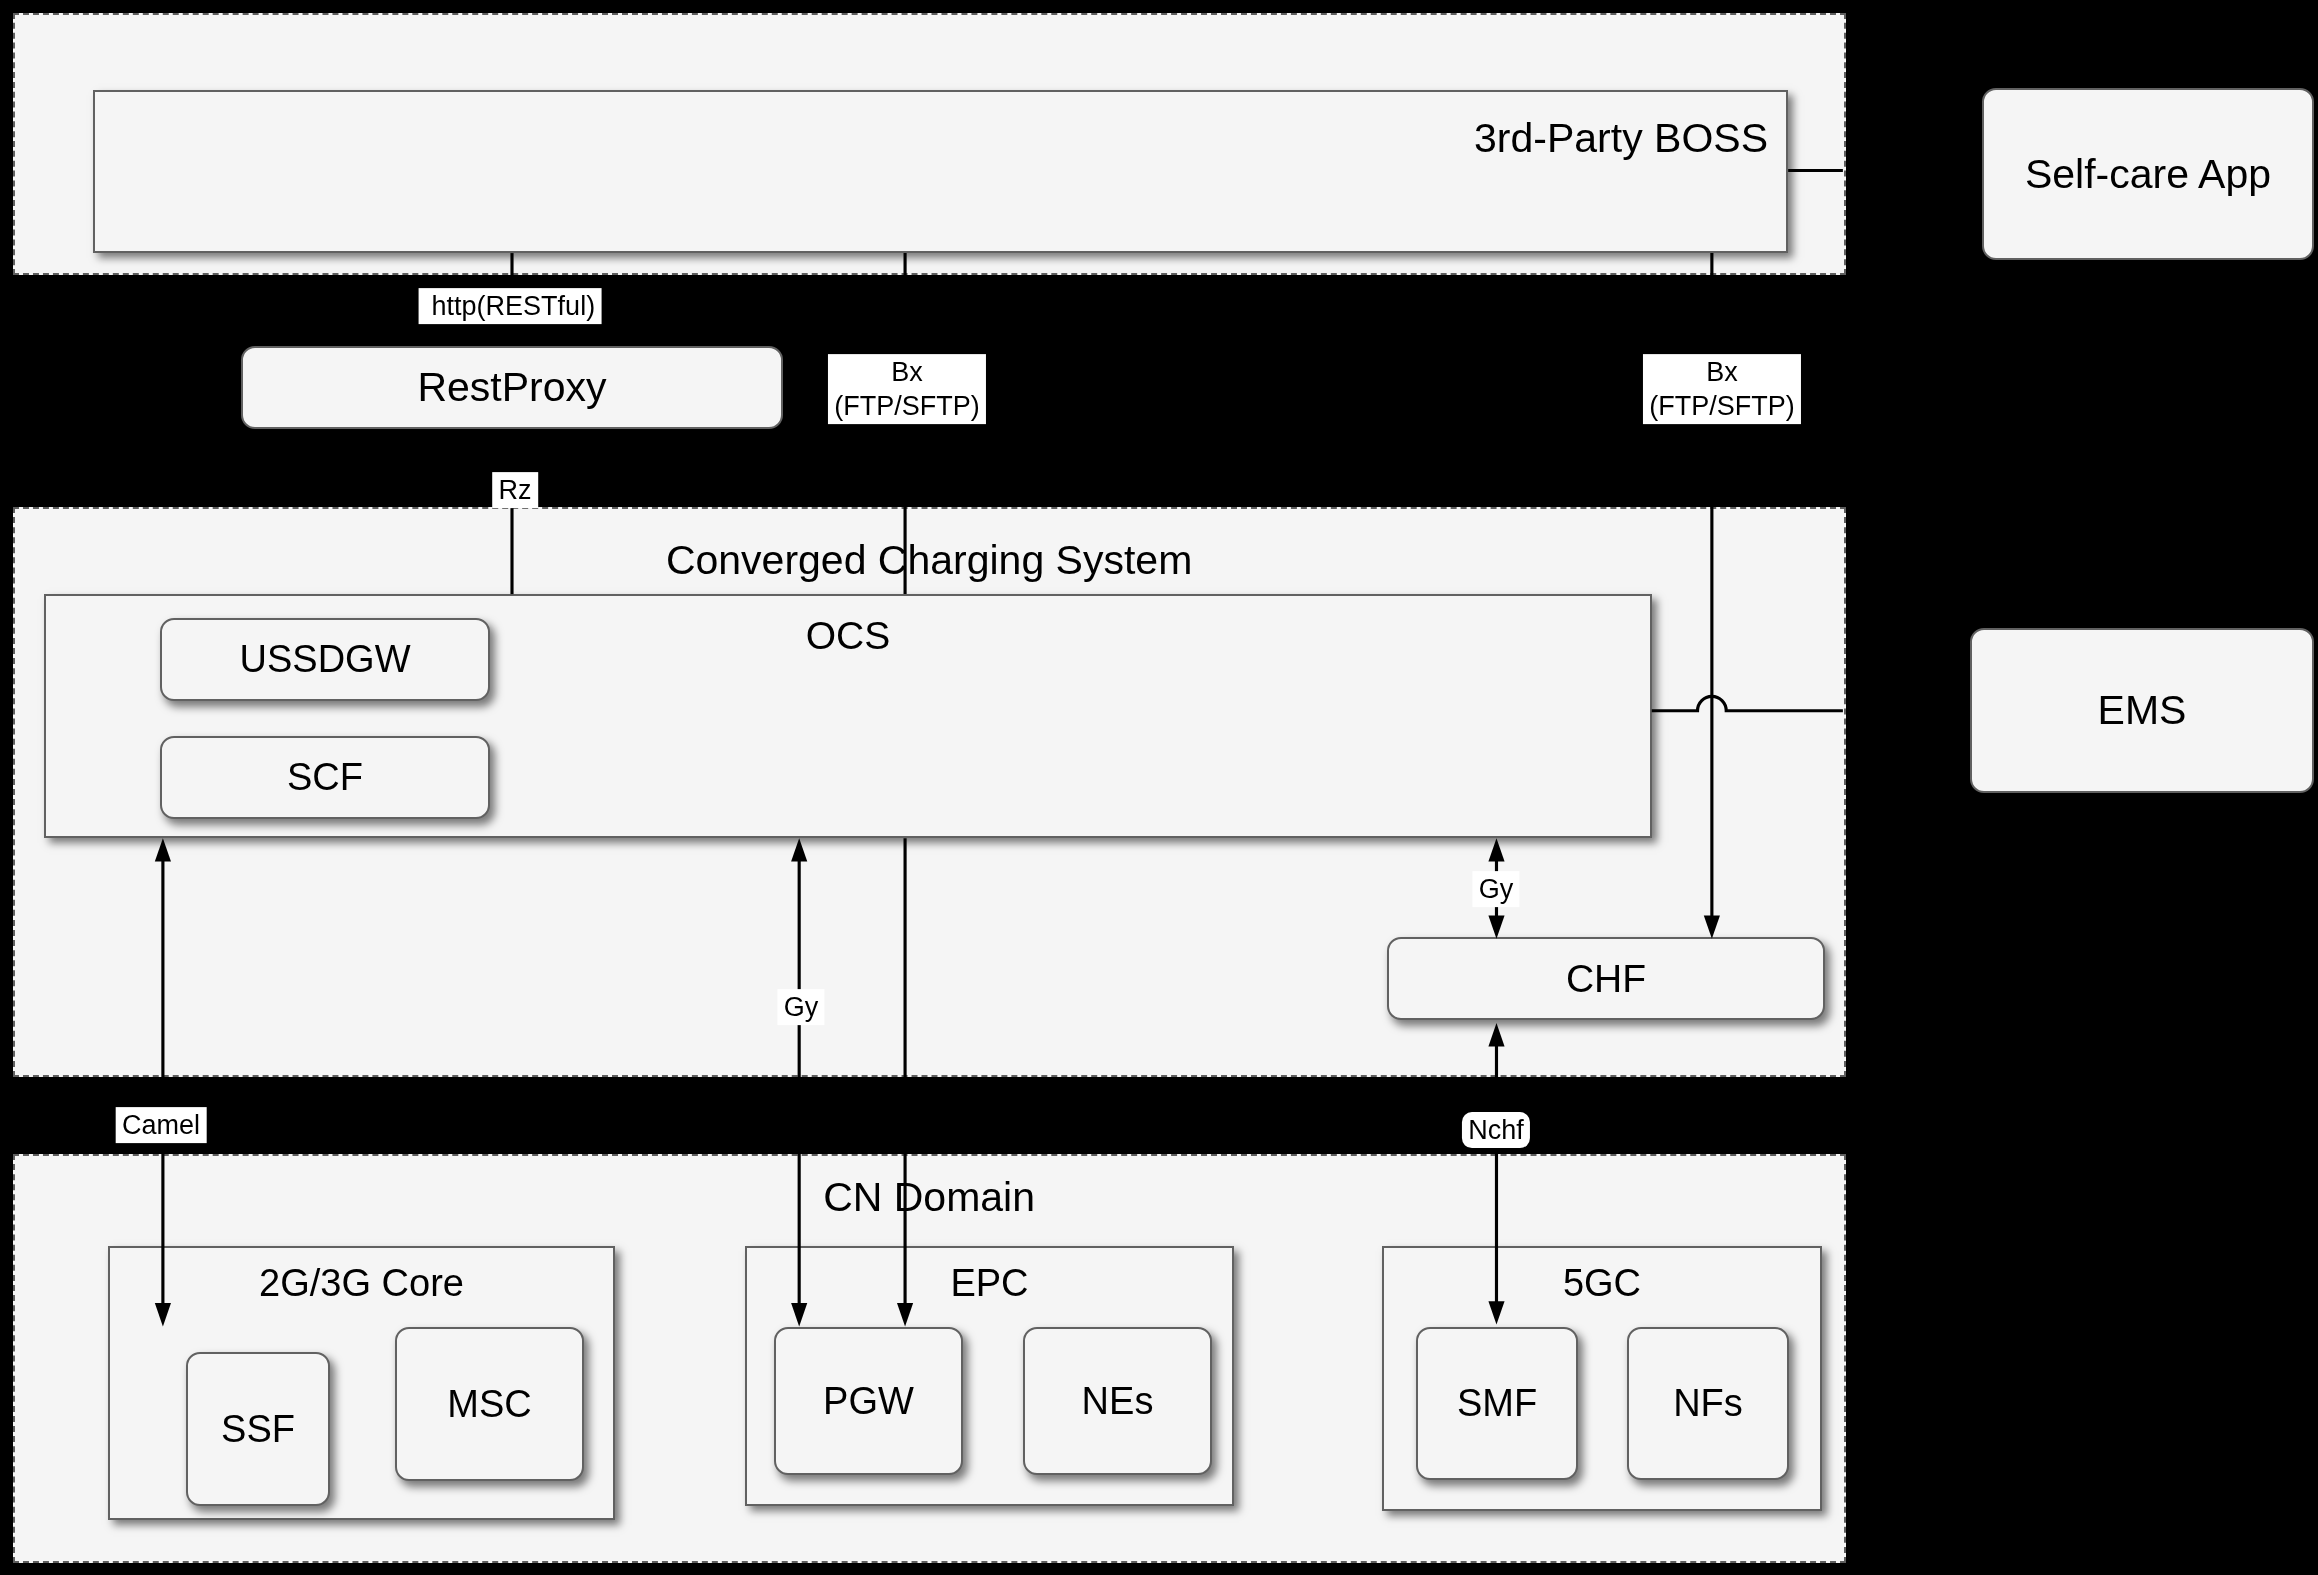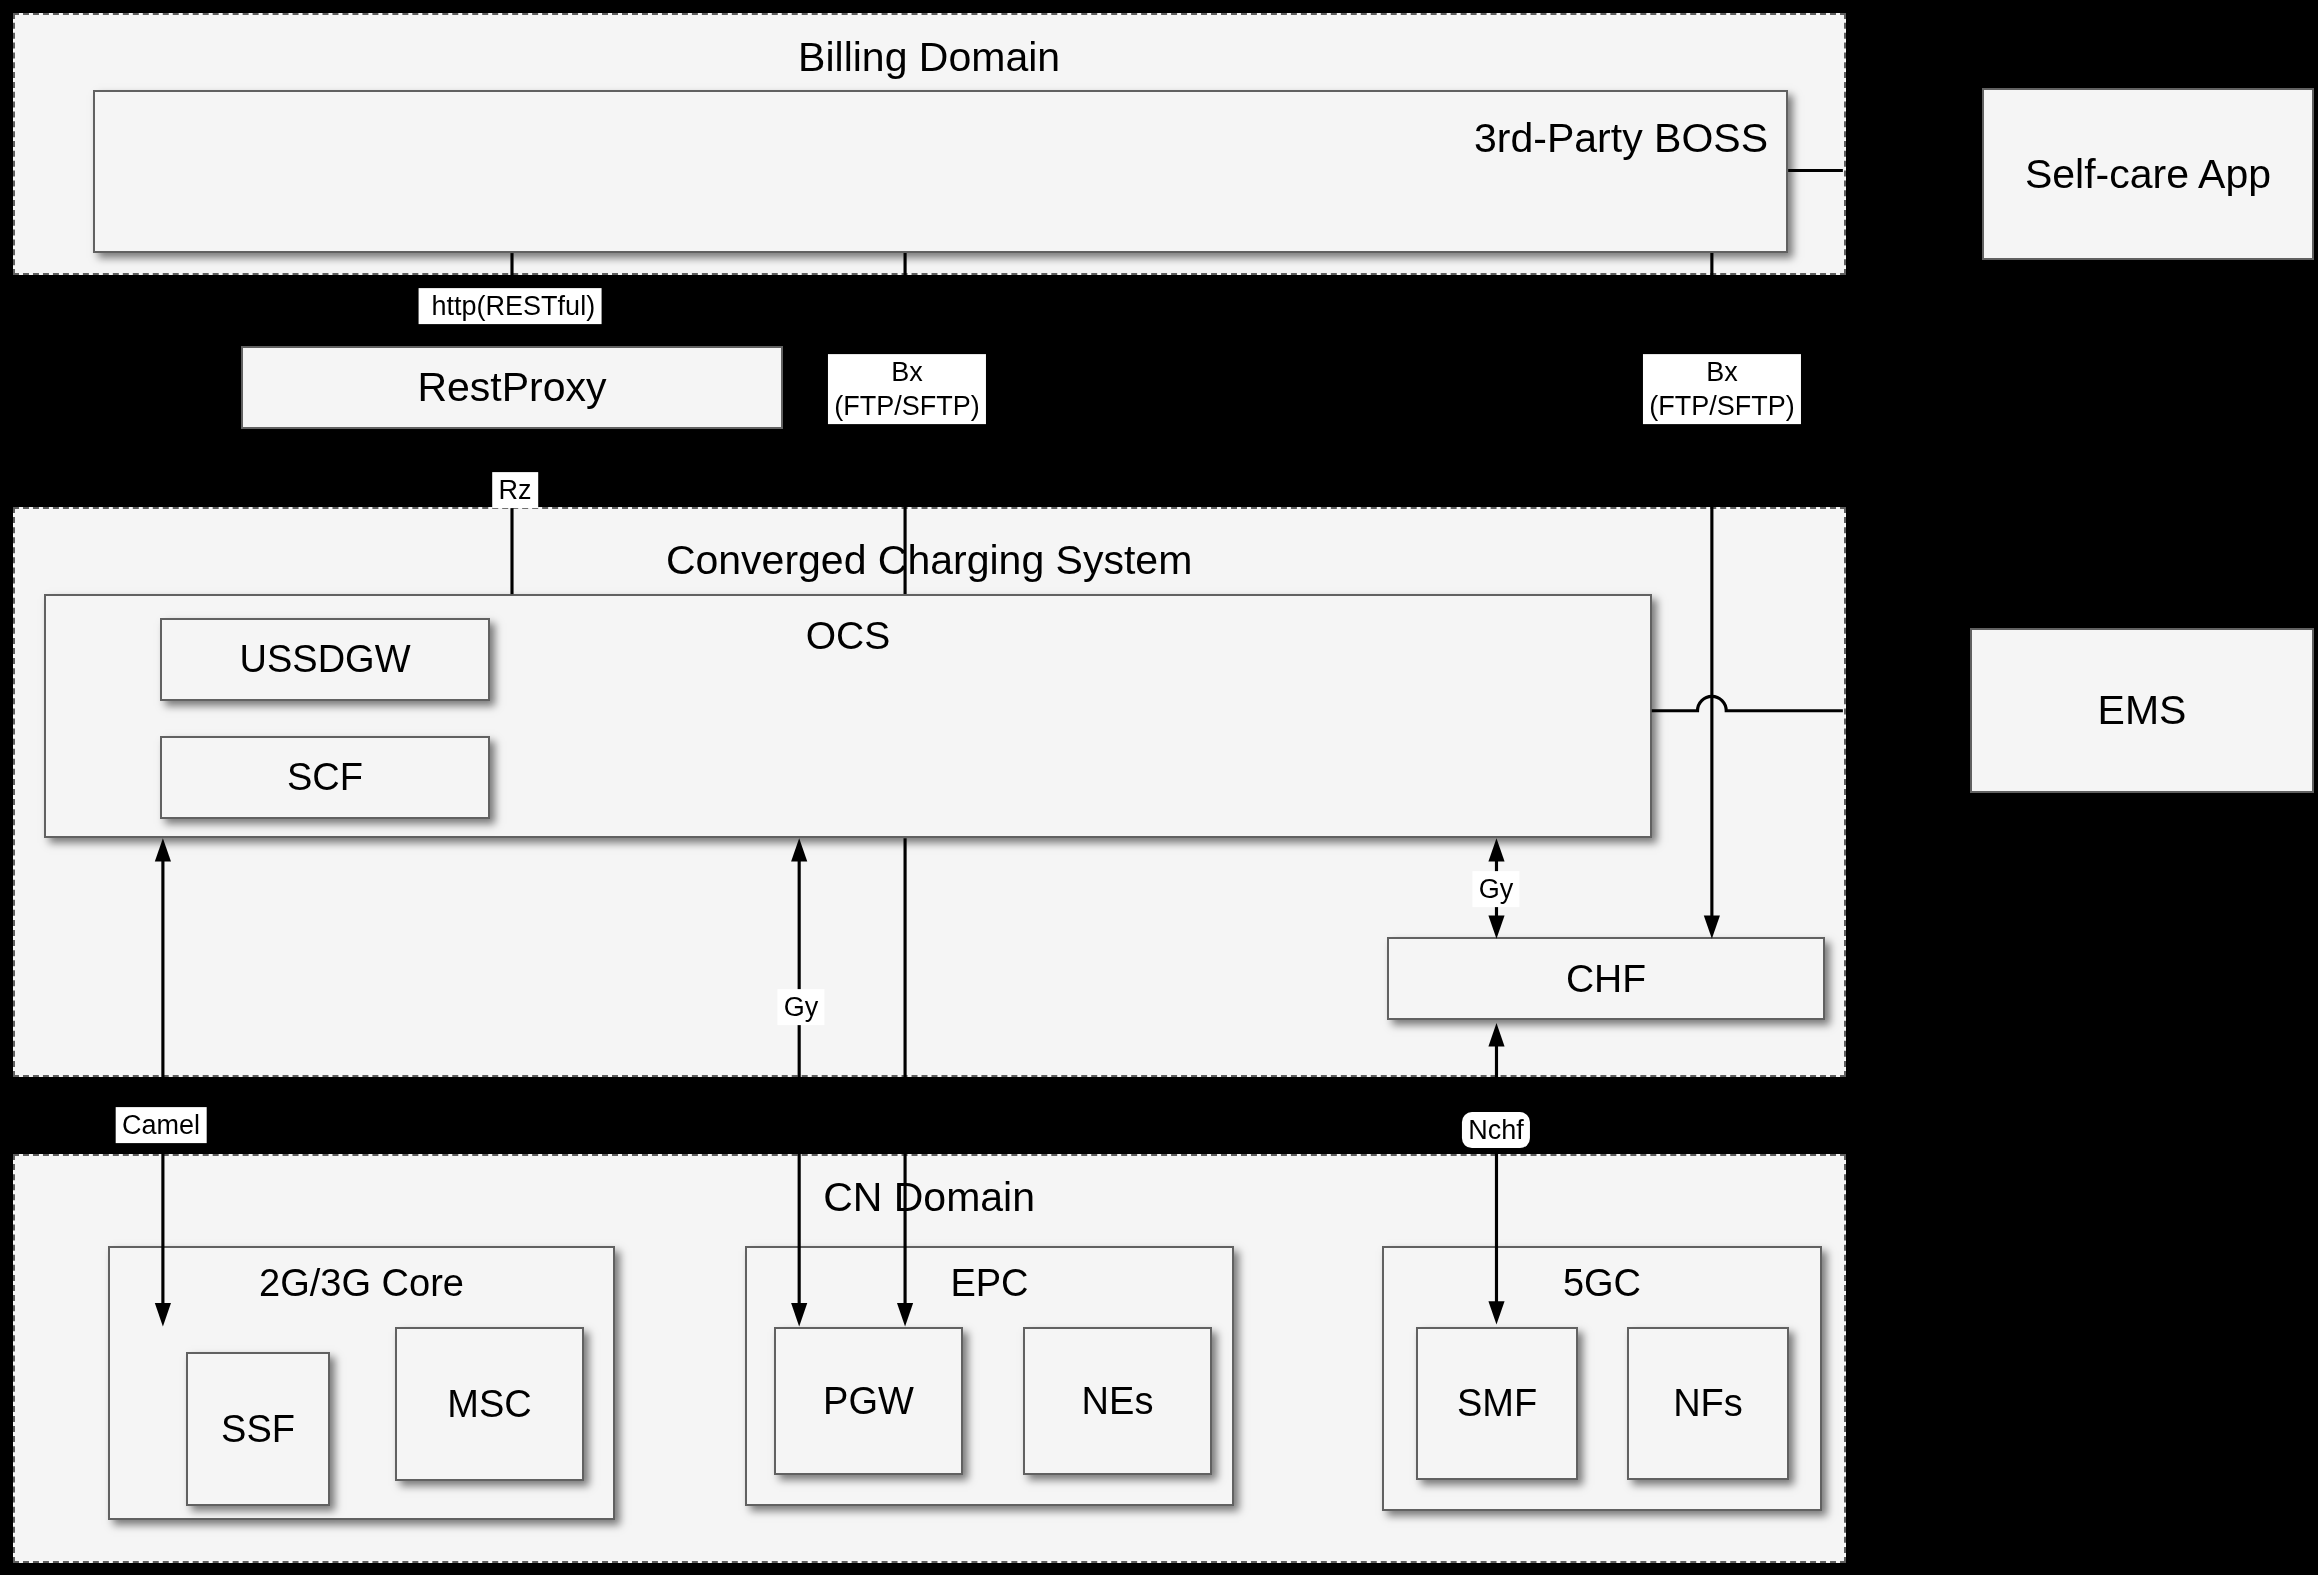--- a/index.html
+++ b/index.html
@@ -2,39 +2,38 @@
 <html style="font-size:14.4px"><head>
 <meta charset="utf-8">
 <style>
   html,body{margin:0;padding:0;background:#000;}
   #canvas{position:relative;width:2319px;height:1575px;background:#000;overflow:hidden;
           font-family:"Liberation Sans", sans-serif;color:#000;}
   .container{position:absolute;background:#F5F5F5;border:2.7px dashed #5f5f5f;box-sizing:border-box;}
   .ctitle{position:absolute;text-align:center;font-size:41px;color:#000;}
   .node{position:absolute;background:#F5F5F5;border:2.7px solid #616161;box-sizing:border-box;
         box-shadow:4.5px 5.4px 8px rgba(0,0,0,0.5);}
-  .center{display:flex;align-items:center;justify-content:center;}
+  .center{display:flex;align-items:center;justify-content:center;border-radius:14px;}
   .topcenter{text-align:center;}
   .f46{font-size:41px;} .f44{font-size:39px;} .f42{font-size:38px;}
   .boss-label{position:absolute;top:23px;right:18px;font-size:41px;}
   .pad-t20{padding-top:18px;} .pad-t16{padding-top:14.4px;}
   svg.wires{position:absolute;left:0;top:0;pointer-events:none;}
   .elabel{position:absolute;background:#FFFFFF;color:#000;font-size:27px;line-height:34px;
           padding:0.9px 6.3px;text-align:center;transform:translate(-50%,-50%);white-space:nowrap;}
 </style>
 </head>
 <body>
 
 <div id="canvas">
 
   <div class="container" style="left:12.6px;top:12.6px;width:1833px;height:262px;"></div>
   <div class="container" style="left:12.6px;top:507px;width:1833px;height:570px;"></div>
   <div class="container" style="left:12.6px;top:1154px;width:1833px;height:409px;"></div>
 
-  <div class="ctitle" style="left:12.6px;top:34px;width:1833px;">Billing Domain</div>
   <div class="ctitle" style="left:12.6px;top:537px;width:1833px;">Converged Charging System</div>
   <div class="ctitle" style="left:12.6px;top:1174px;width:1833px;">CN Domain</div>
 
   <div class="node" style="left:93px;top:90px;width:1695px;height:163px;">
     <span class="boss-label">3rd-Party BOSS</span>
   </div>
 
   <div class="node center f46" style="left:1982px;top:88px;width:332px;height:172px;">
     <span>Self-care App</span>
   </div>

